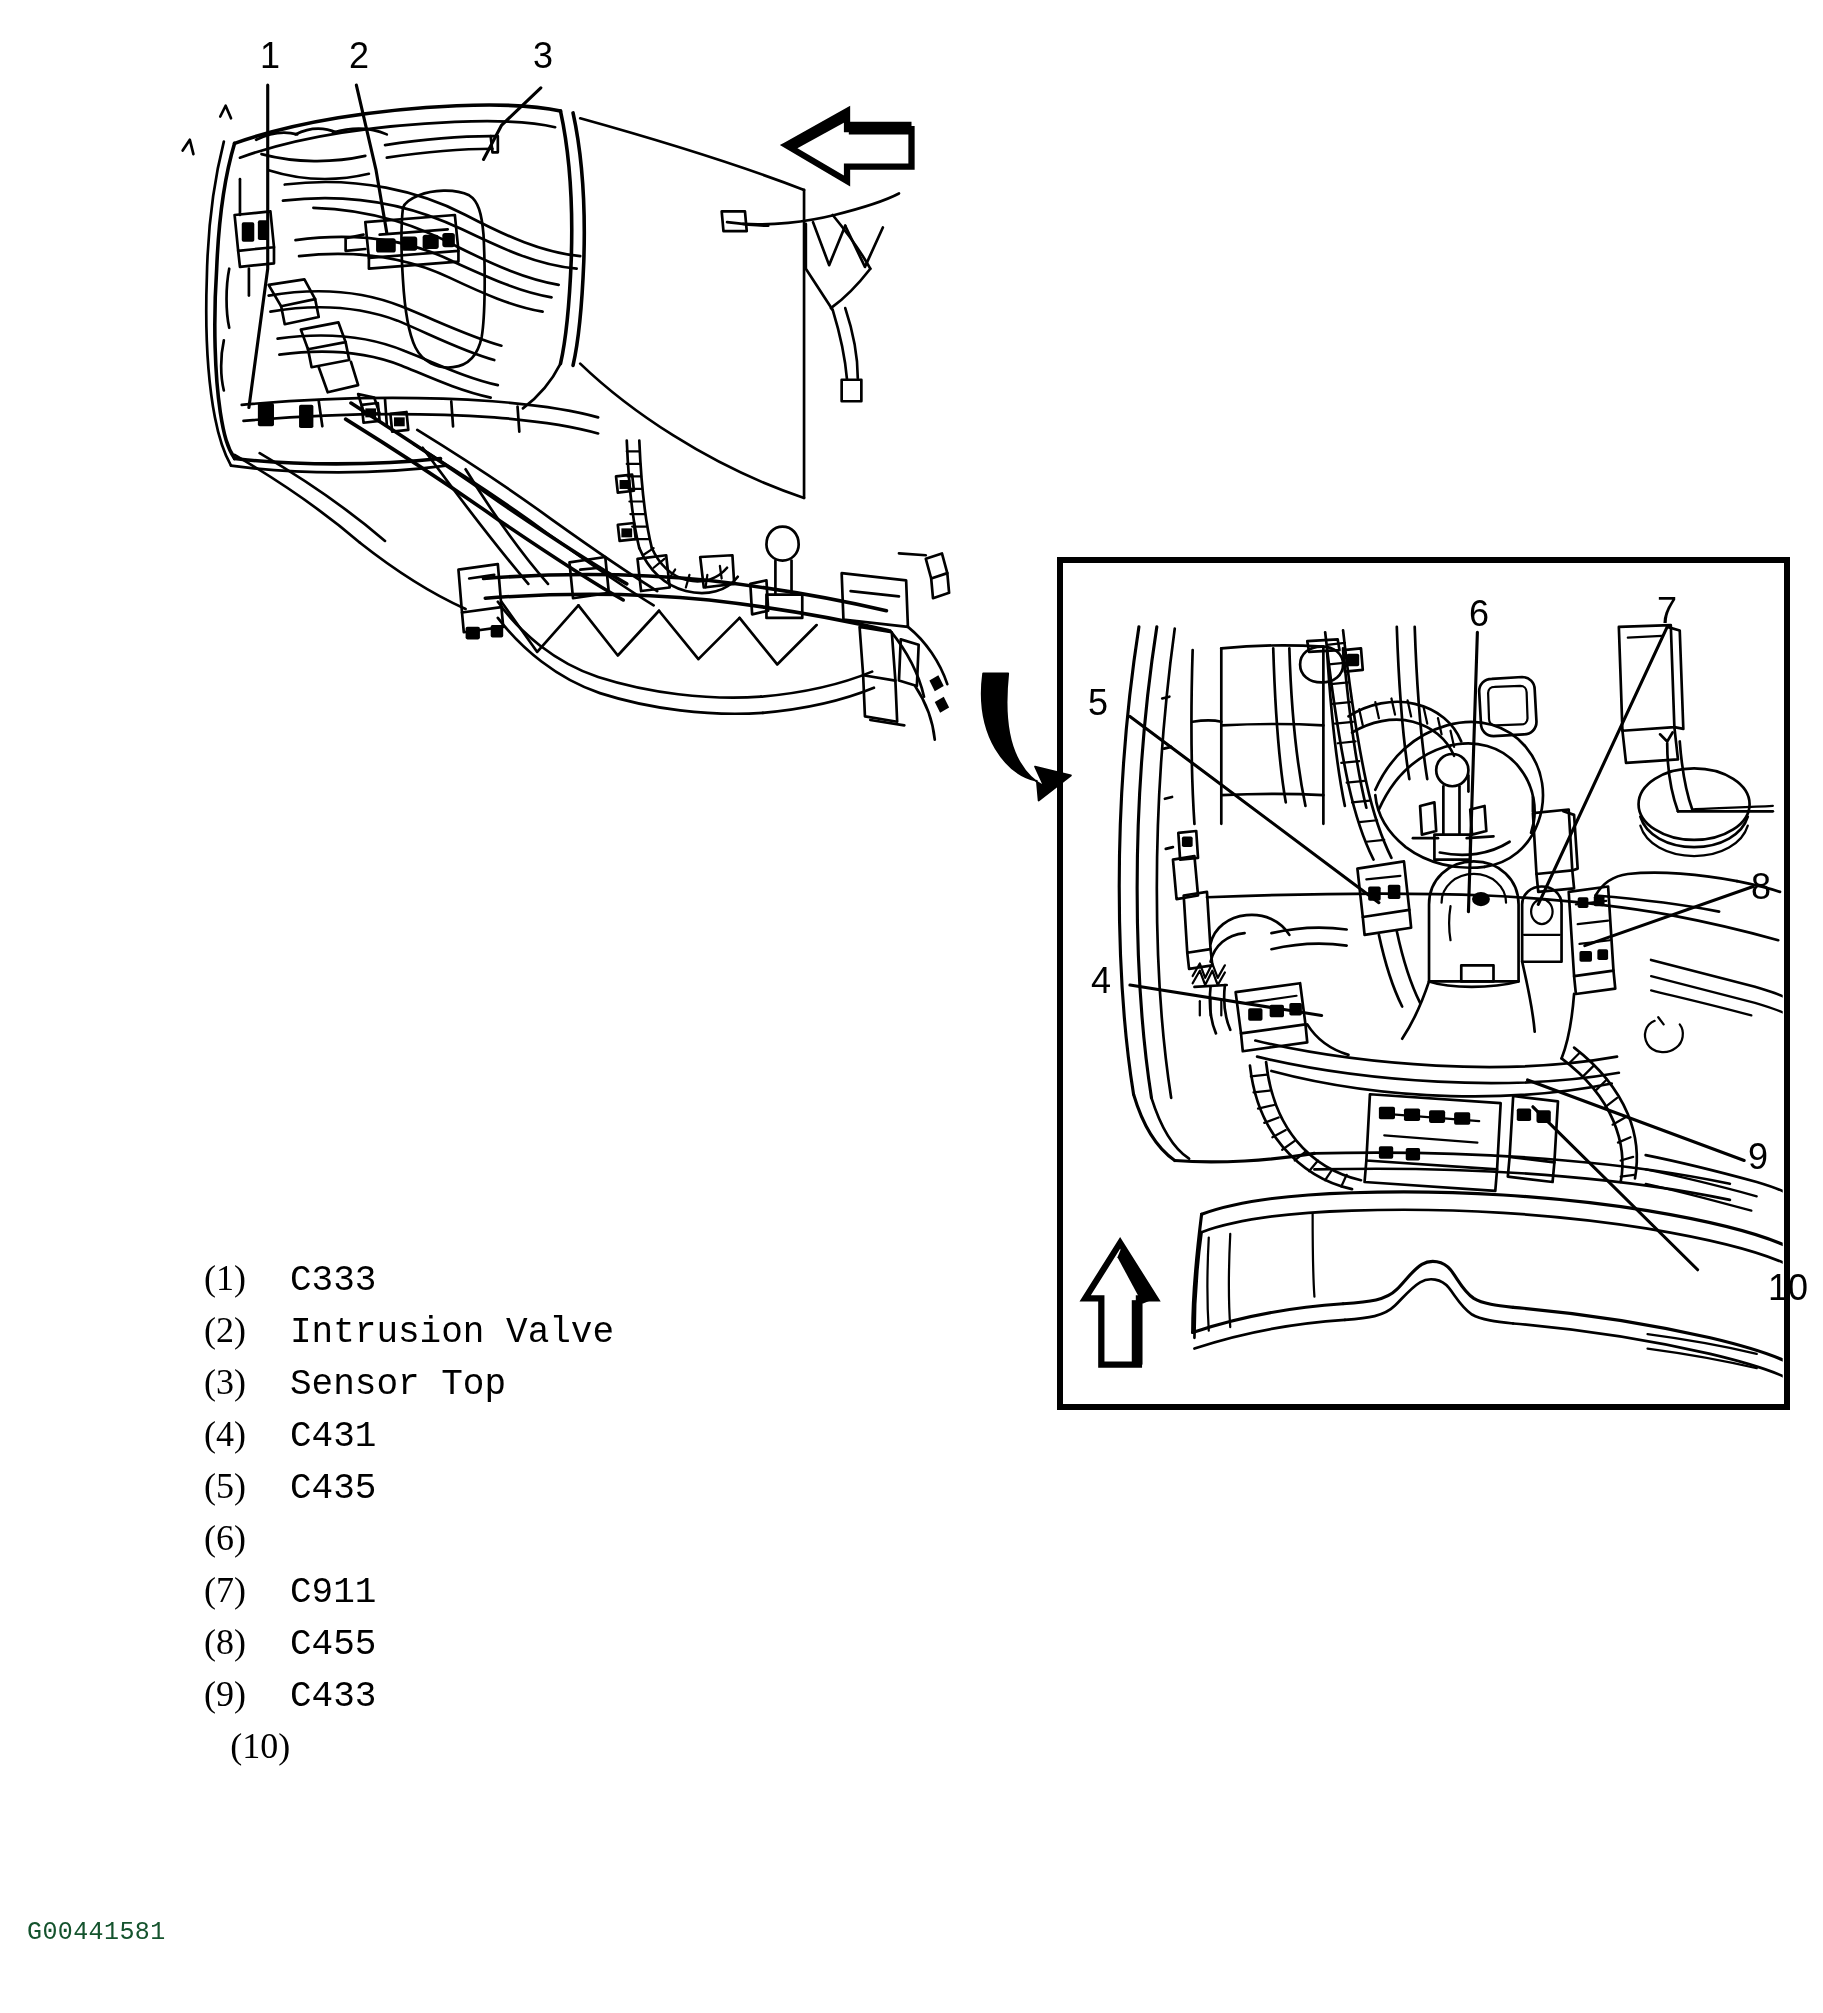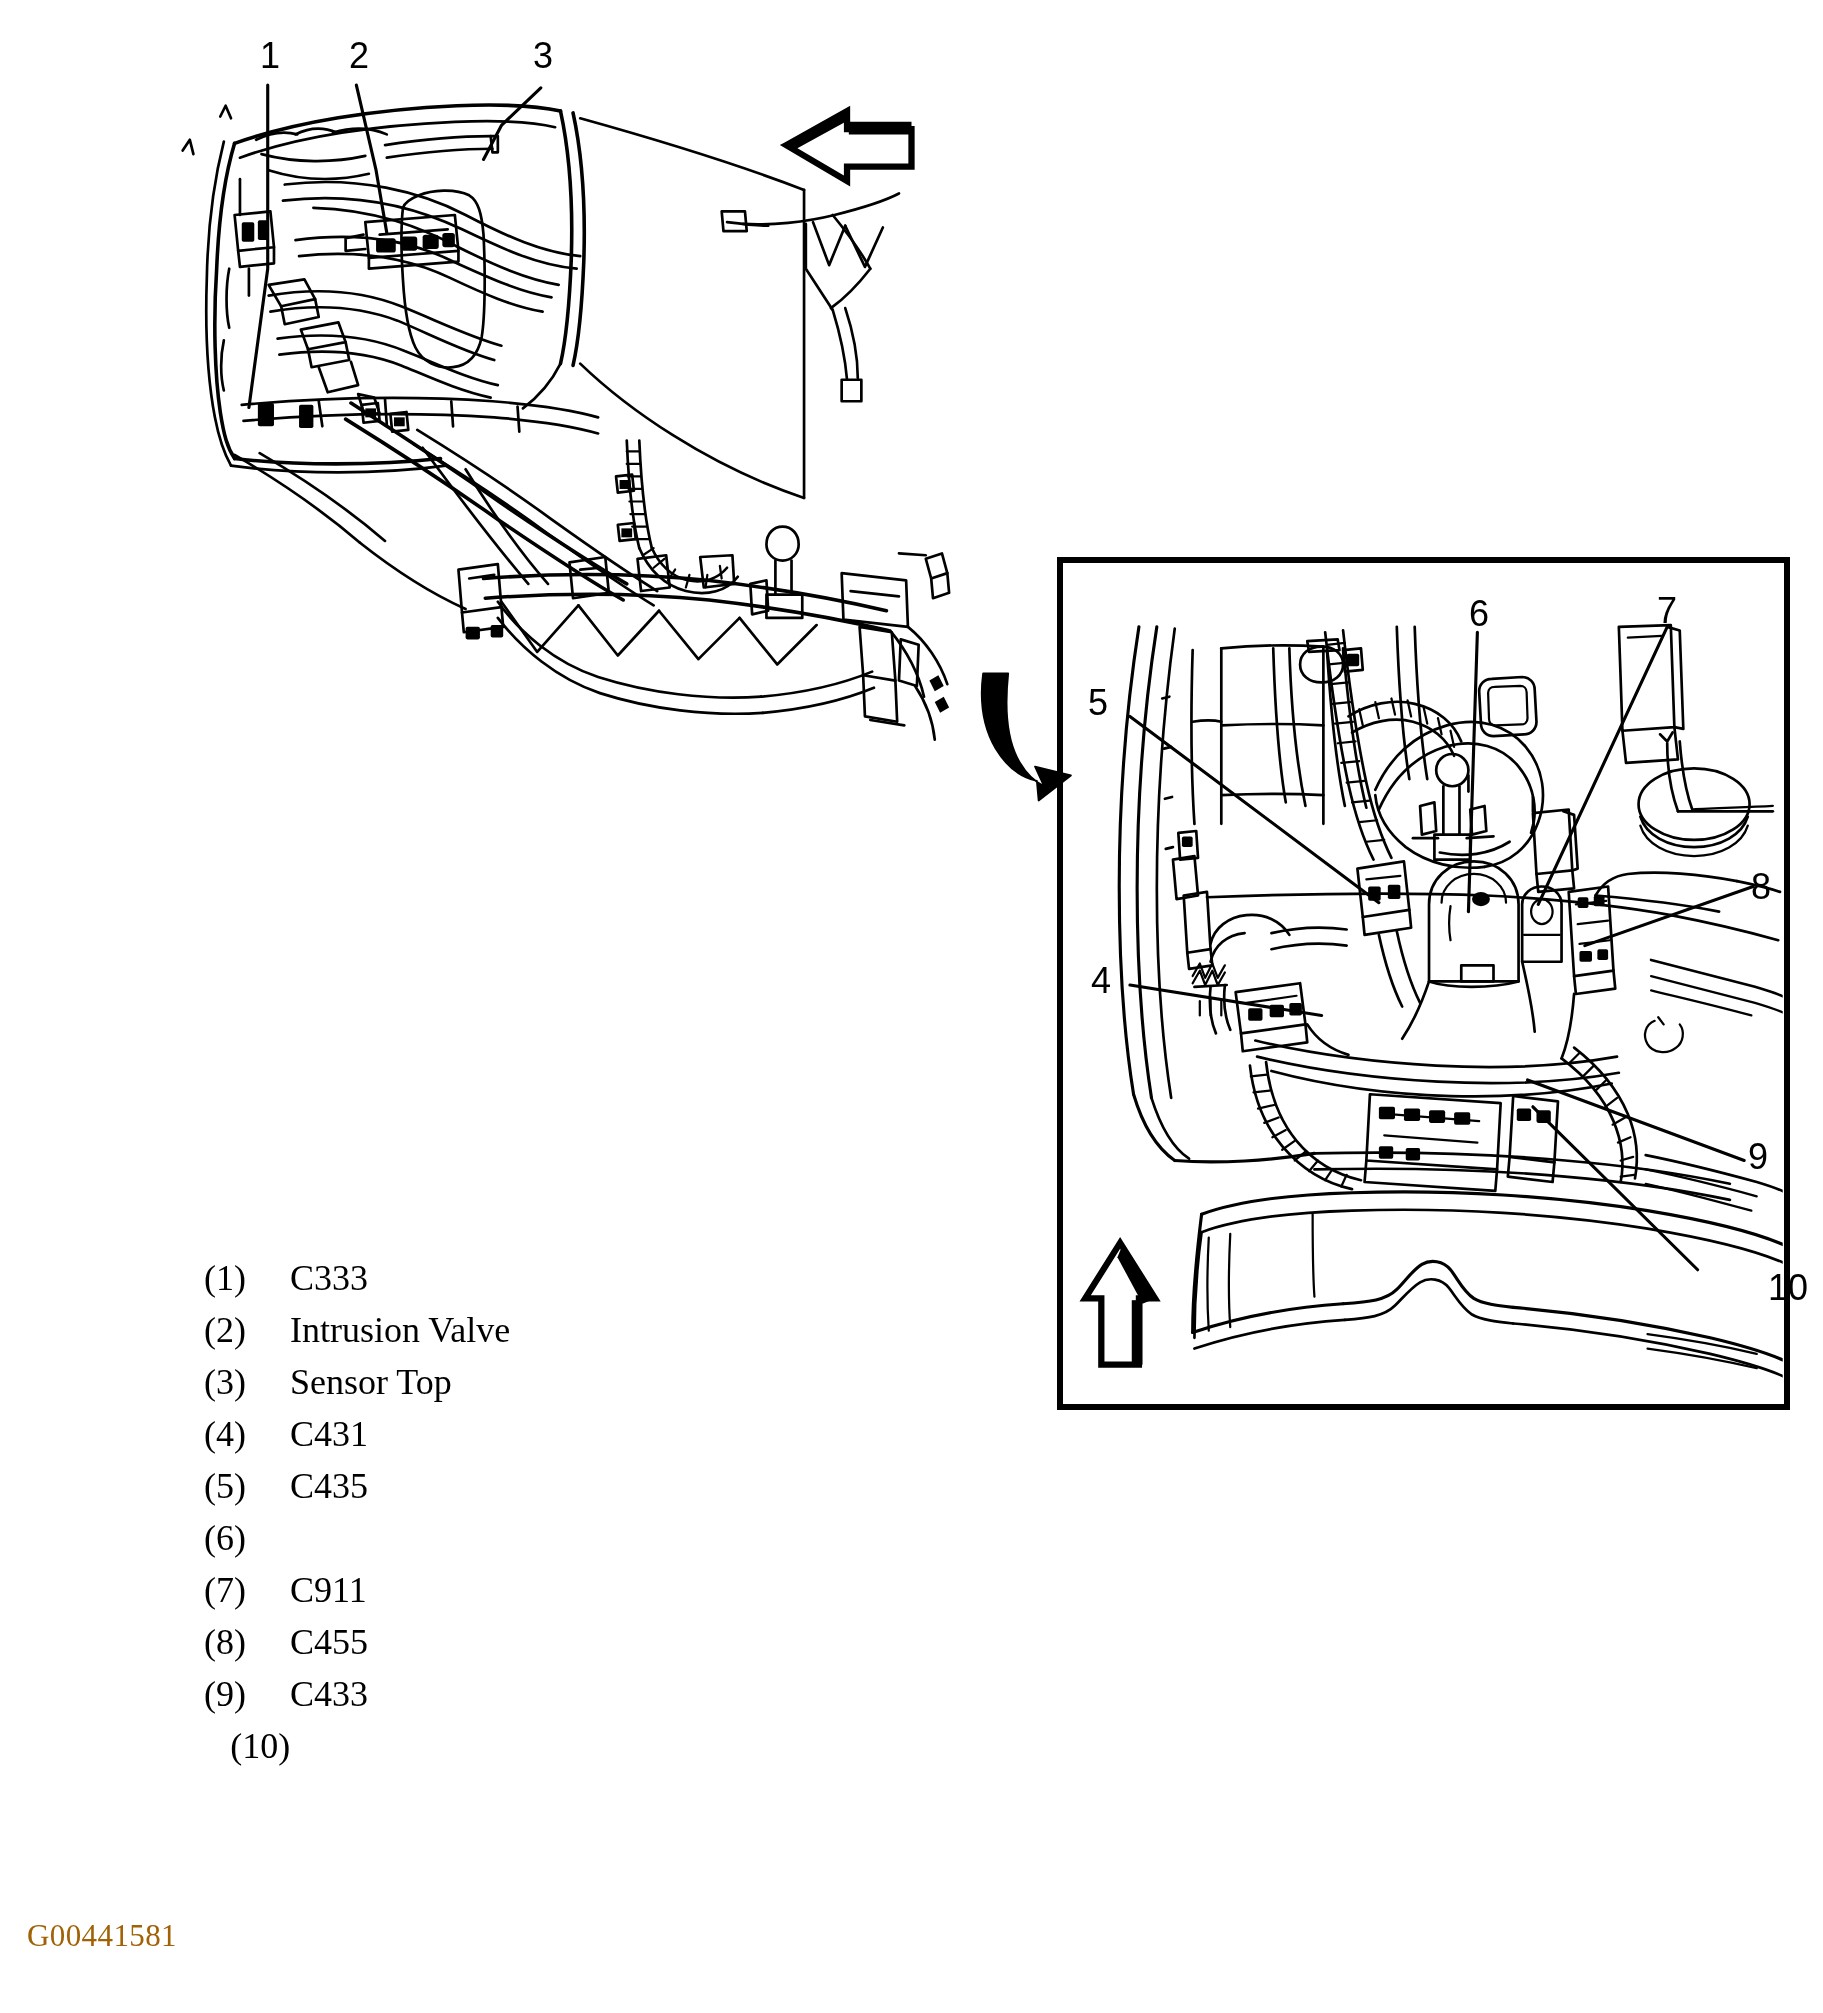--- a/index.html
+++ b/index.html
@@ -78,31 +78,32 @@
     white-space: nowrap;
   }
   .legend-num.wide {
     margin-left: -10.7px;
     width: 97px;
     flex: 0 0 97px;
     text-align: right;
   }
   .legend-label {
     white-space: nowrap;
+    font-family: Liberation Mono, monospace;
   }
 
   
   #figure-id {
     position: absolute;
     left: 27px;
     top: 1918px;
-    font-family: Liberation Serif, serif;
-    font-size: 31px;
+    font-family: Liberation Mono, monospace;
+    font-size: 25px;
     letter-spacing: 0.4px;
-    color: #a16207;
+    color: #14532d;
   }
 </style>
 </head>
 <body>
 
 <div id="page">
 
   <svg class="art" viewBox="0 0 2036 2248" xmlns="http://www.w3.org/2000/svg" aria-hidden="true">
     <g fill="none" stroke="#000" stroke-width="3" stroke-linecap="round" stroke-linejoin="round">
 

